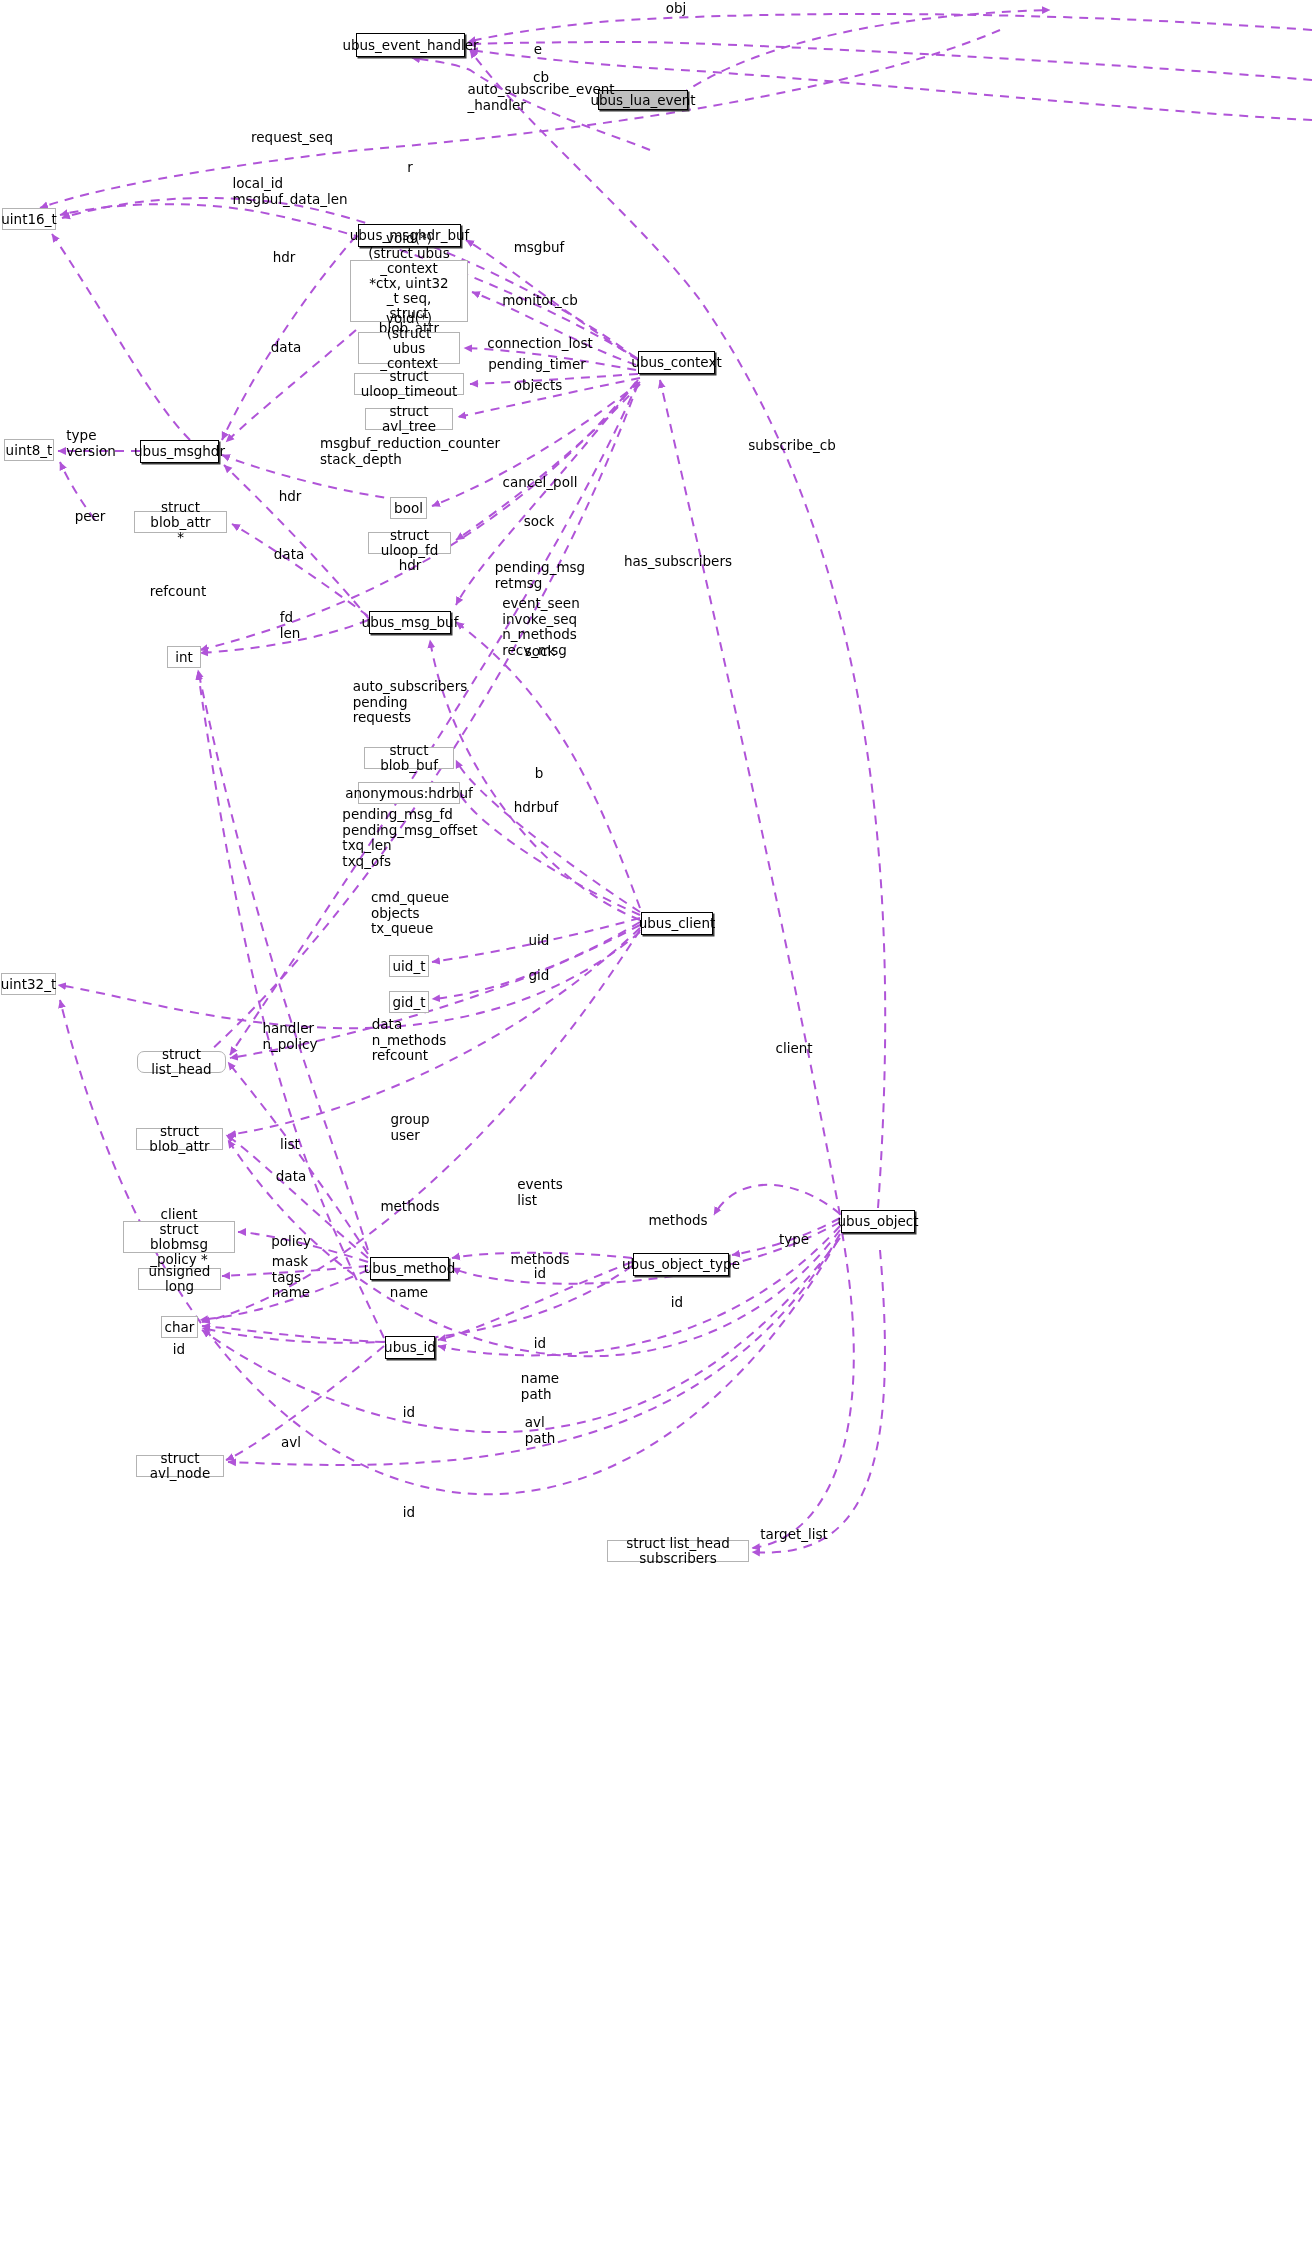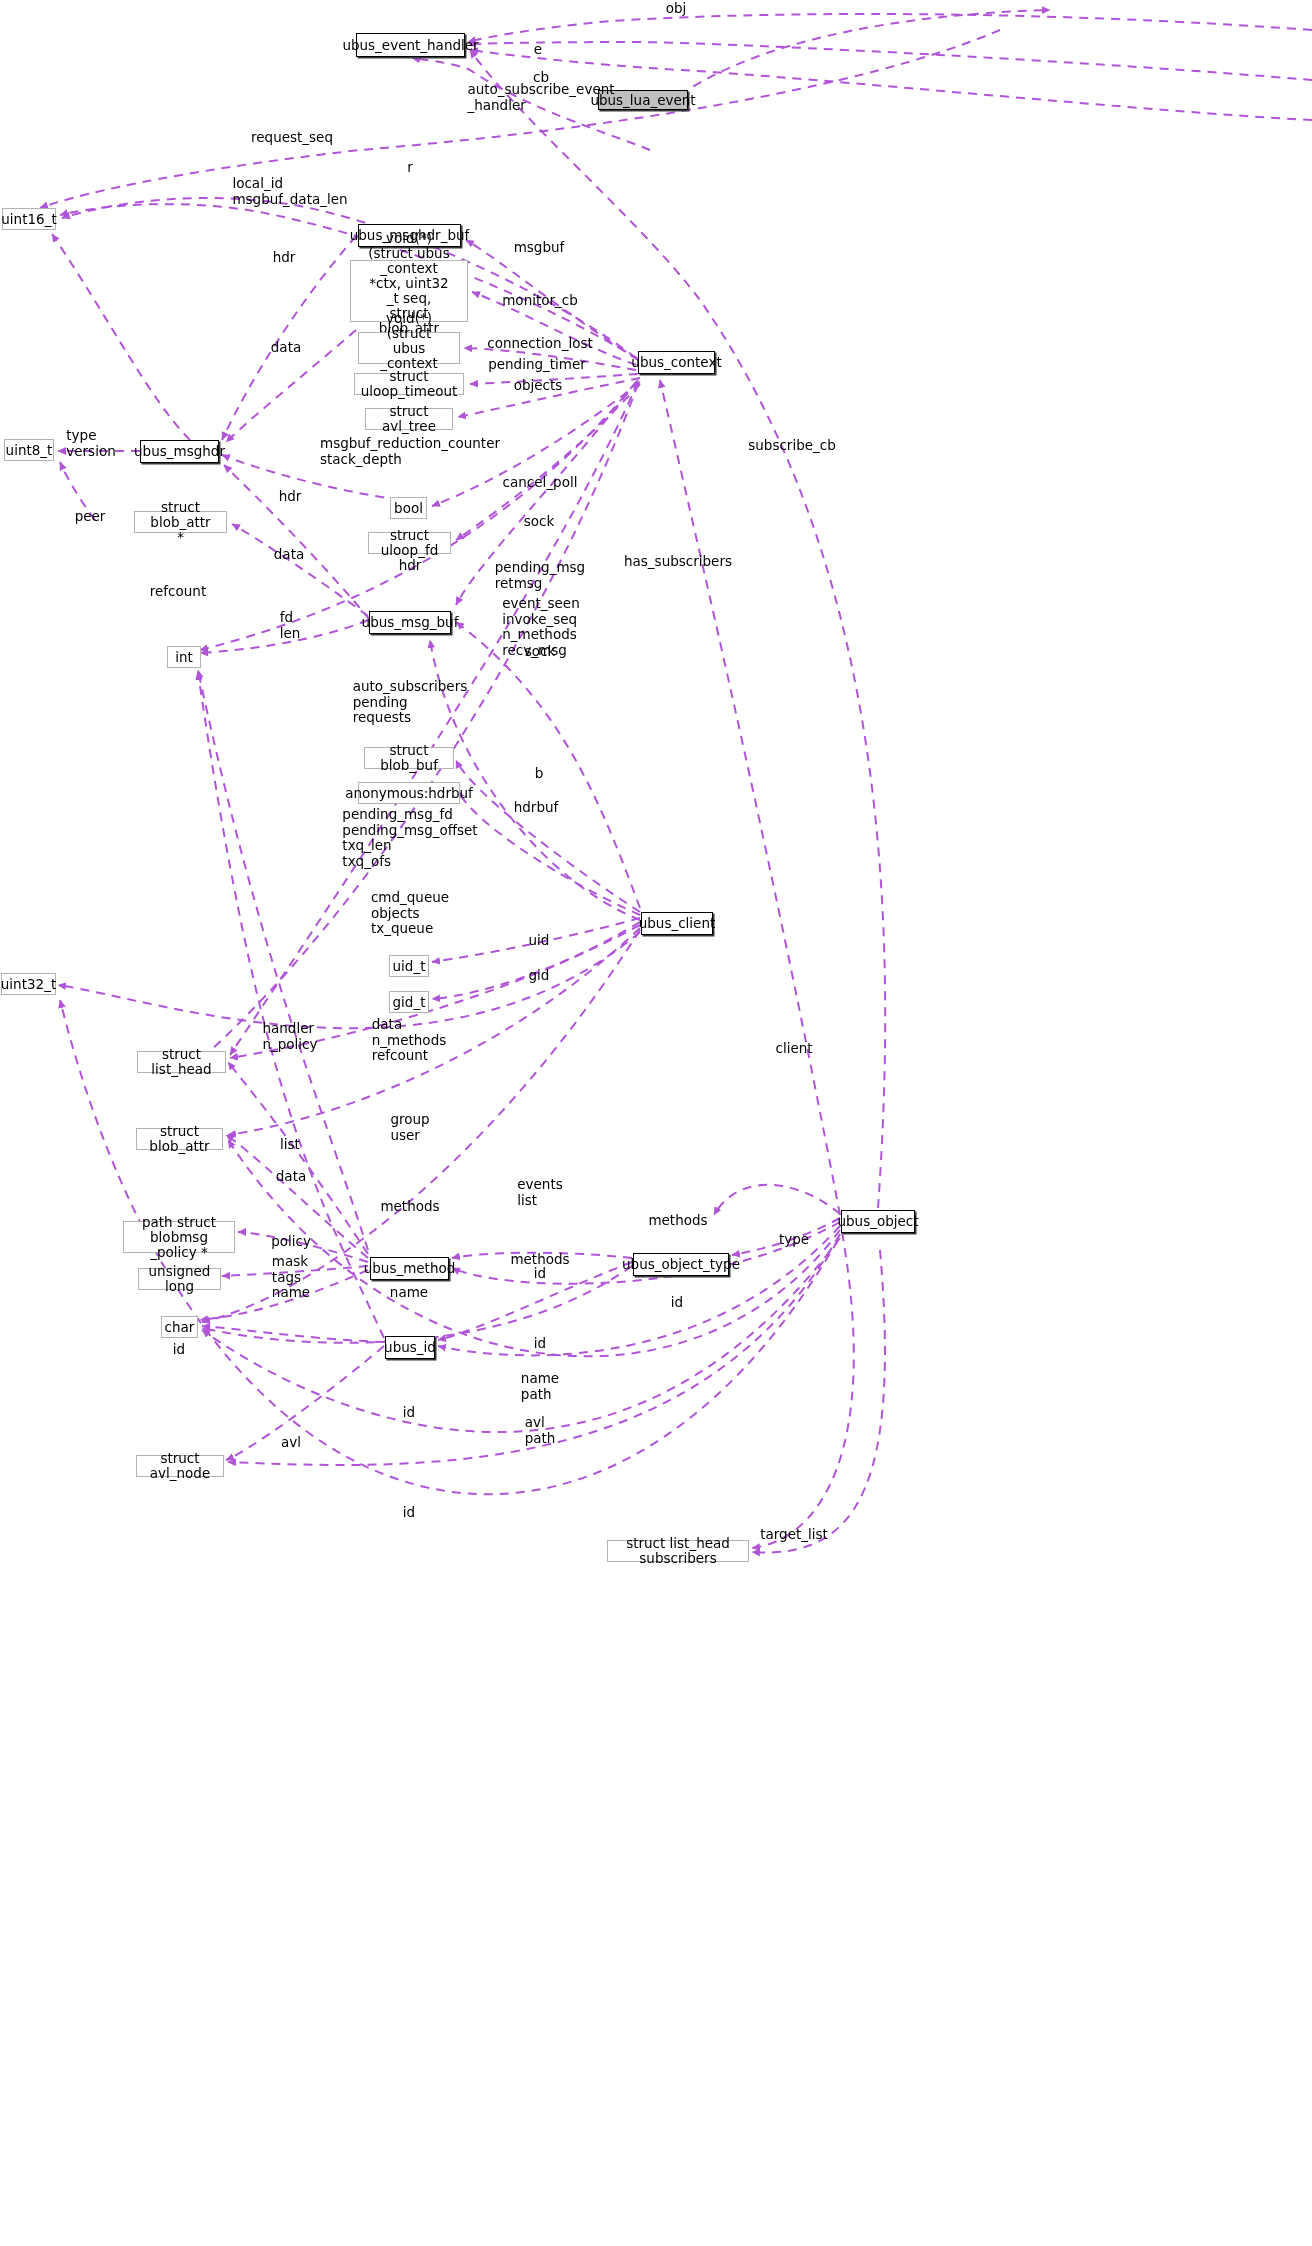--- a/index.html
+++ b/index.html
@@ -176,24 +176,24 @@
       <div class="node" style="left: 134px; top: 511px; width: 93px; height: 22px;">struct blob_attr *</div>
       <div class="node" style="left: 368px; top: 532px; width: 83px; height: 22px;">struct uloop_fd</div>
       <div class="node strong" style="left: 369px; top: 611px; width: 82px; height: 23px;">ubus_msg_buf</div>
       <div class="node" style="left: 167px; top: 646px; width: 28px; height: 22px;">int</div>
       <div class="node" style="left: 364px; top: 747px; width: 90px; height: 22px;">struct blob_buf</div>
       <div class="node" style="left: 358px; top: 782px; width: 102px; height: 22px;">anonymous:hdrbuf</div>
       <div class="node strong" style="left: 641px; top: 912px; width: 72px; height: 23px;">ubus_client</div>
       <div class="node" style="left: 389px; top: 955px; width: 40px; height: 22px;">uid_t</div>
       <div class="node" style="left: 389px; top: 991px; width: 40px; height: 22px;">gid_t</div>
       <div class="node" style="left: 1px; top: 973px; width: 55px; height: 22px;">uint32_t</div>
-      <div class="node" style="left: 137px; top: 1051px; width: 89px; height: 22px;">struct list_head</div>
+      <div class="node" style="left: 137px; top: 1051px; width: 89px; height: 22px; border-radius: 7px;">struct list_head</div>
       <div class="node" style="left: 136px; top: 1128px; width: 87px; height: 22px;">struct blob_attr</div>
       <div class="node strong" style="left: 841px; top: 1210px; width: 74px; height: 23px;">ubus_object</div>
-      <div class="node" style="left: 123px; top: 1221px; width: 112px; height: 32px;">path struct blobmsg
+      <div class="node" style="left: 123px; top: 1221px; width: 112px; height: 32px;">client struct blobmsg
 _policy *</div>
       <div class="node strong" style="left: 633px; top: 1253px; width: 96px; height: 23px;">ubus_object_type</div>
       <div class="node strong" style="left: 370px; top: 1257px; width: 79px; height: 23px;">ubus_method</div>
       <div class="node" style="left: 138px; top: 1268px; width: 83px; height: 22px;">unsigned long</div>
       <div class="node" style="left: 161px; top: 1316px; width: 37px; height: 22px;">char</div>
       <div class="node strong" style="left: 385px; top: 1336px; width: 50px; height: 23px;">ubus_id</div>
       <div class="node" style="left: 136px; top: 1455px; width: 88px; height: 22px;">struct avl_node</div>
       <div class="node" style="left: 607px; top: 1540px; width: 142px; height: 22px;">struct list_head subscribers</div>
     </div>
   <div id="labels">

